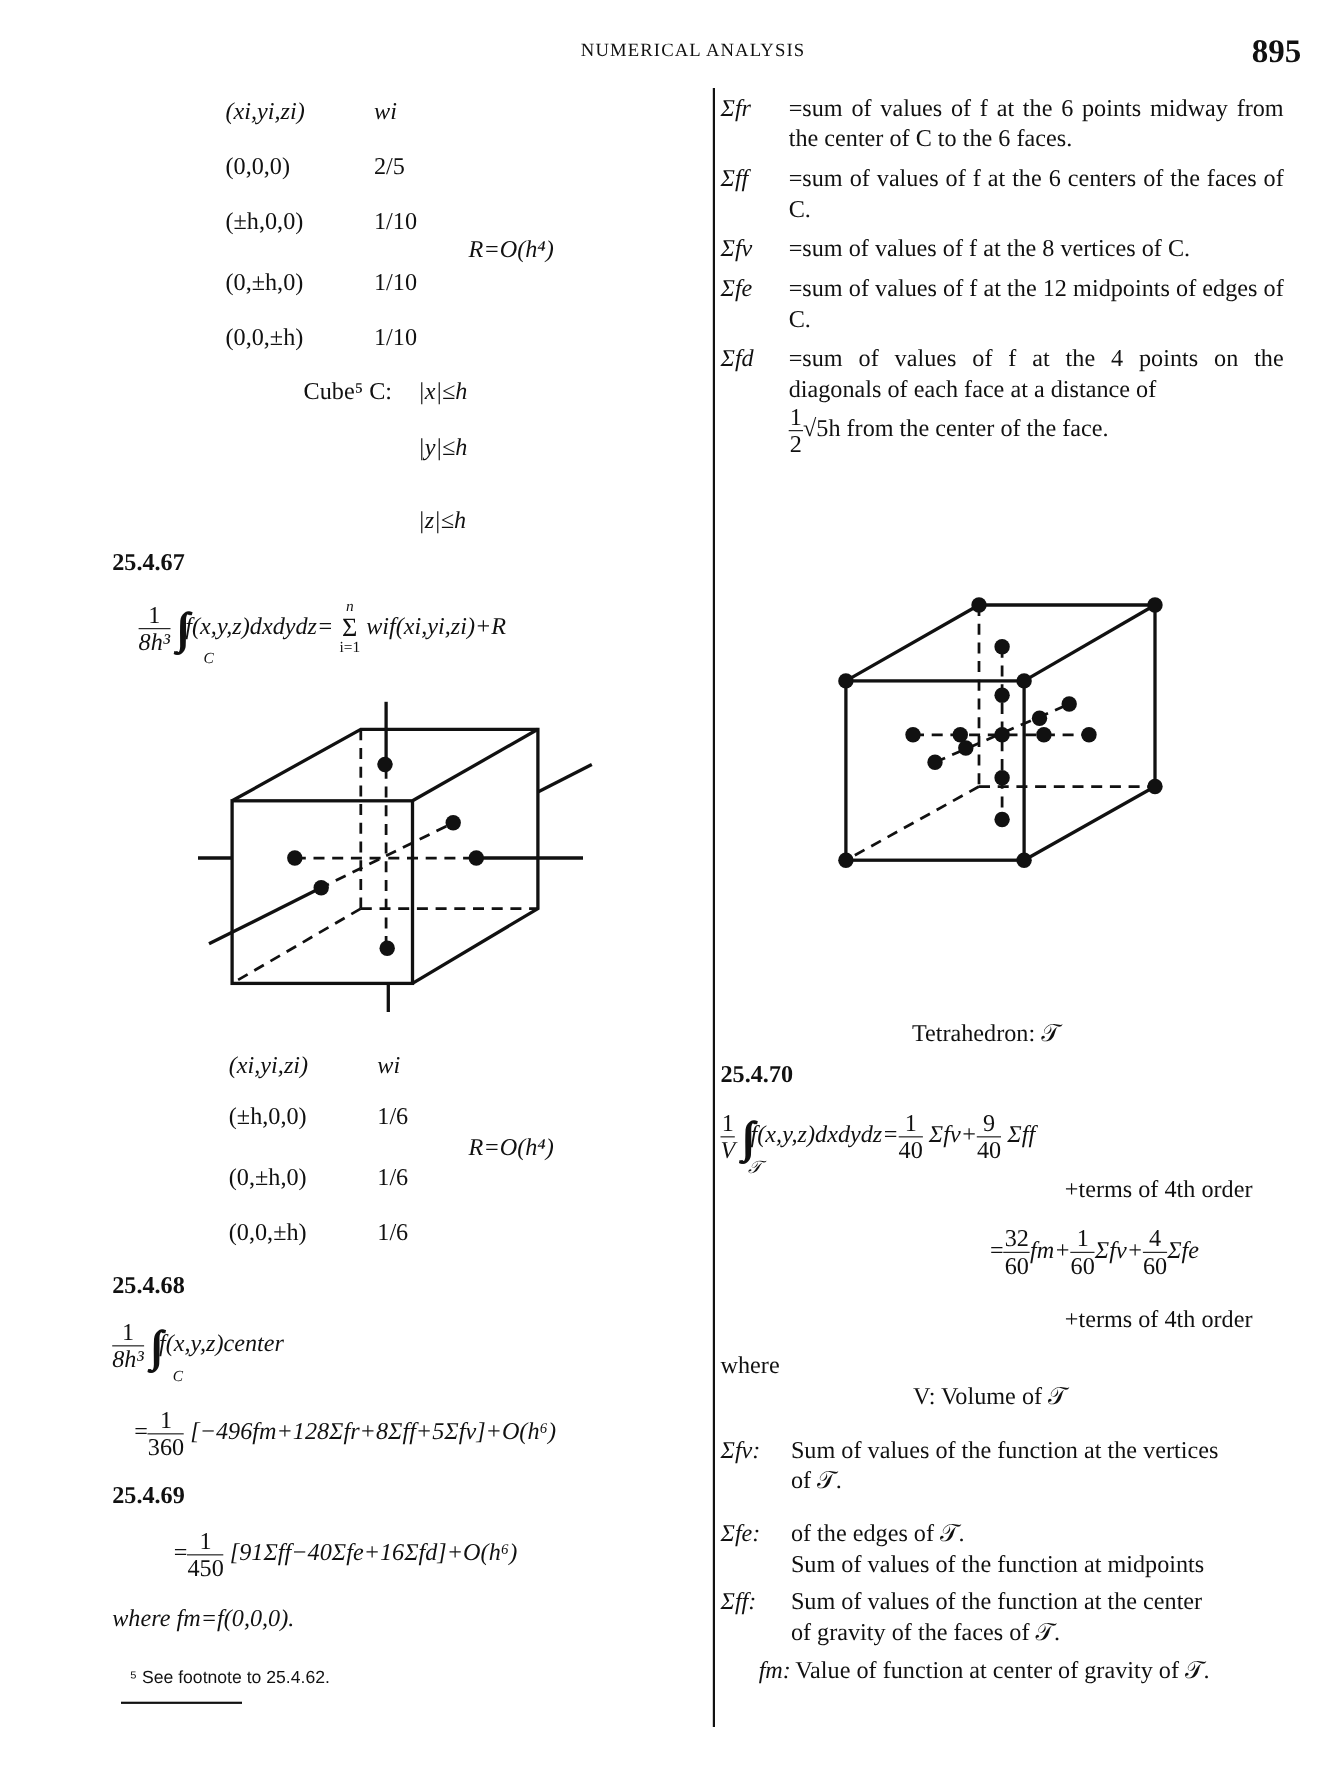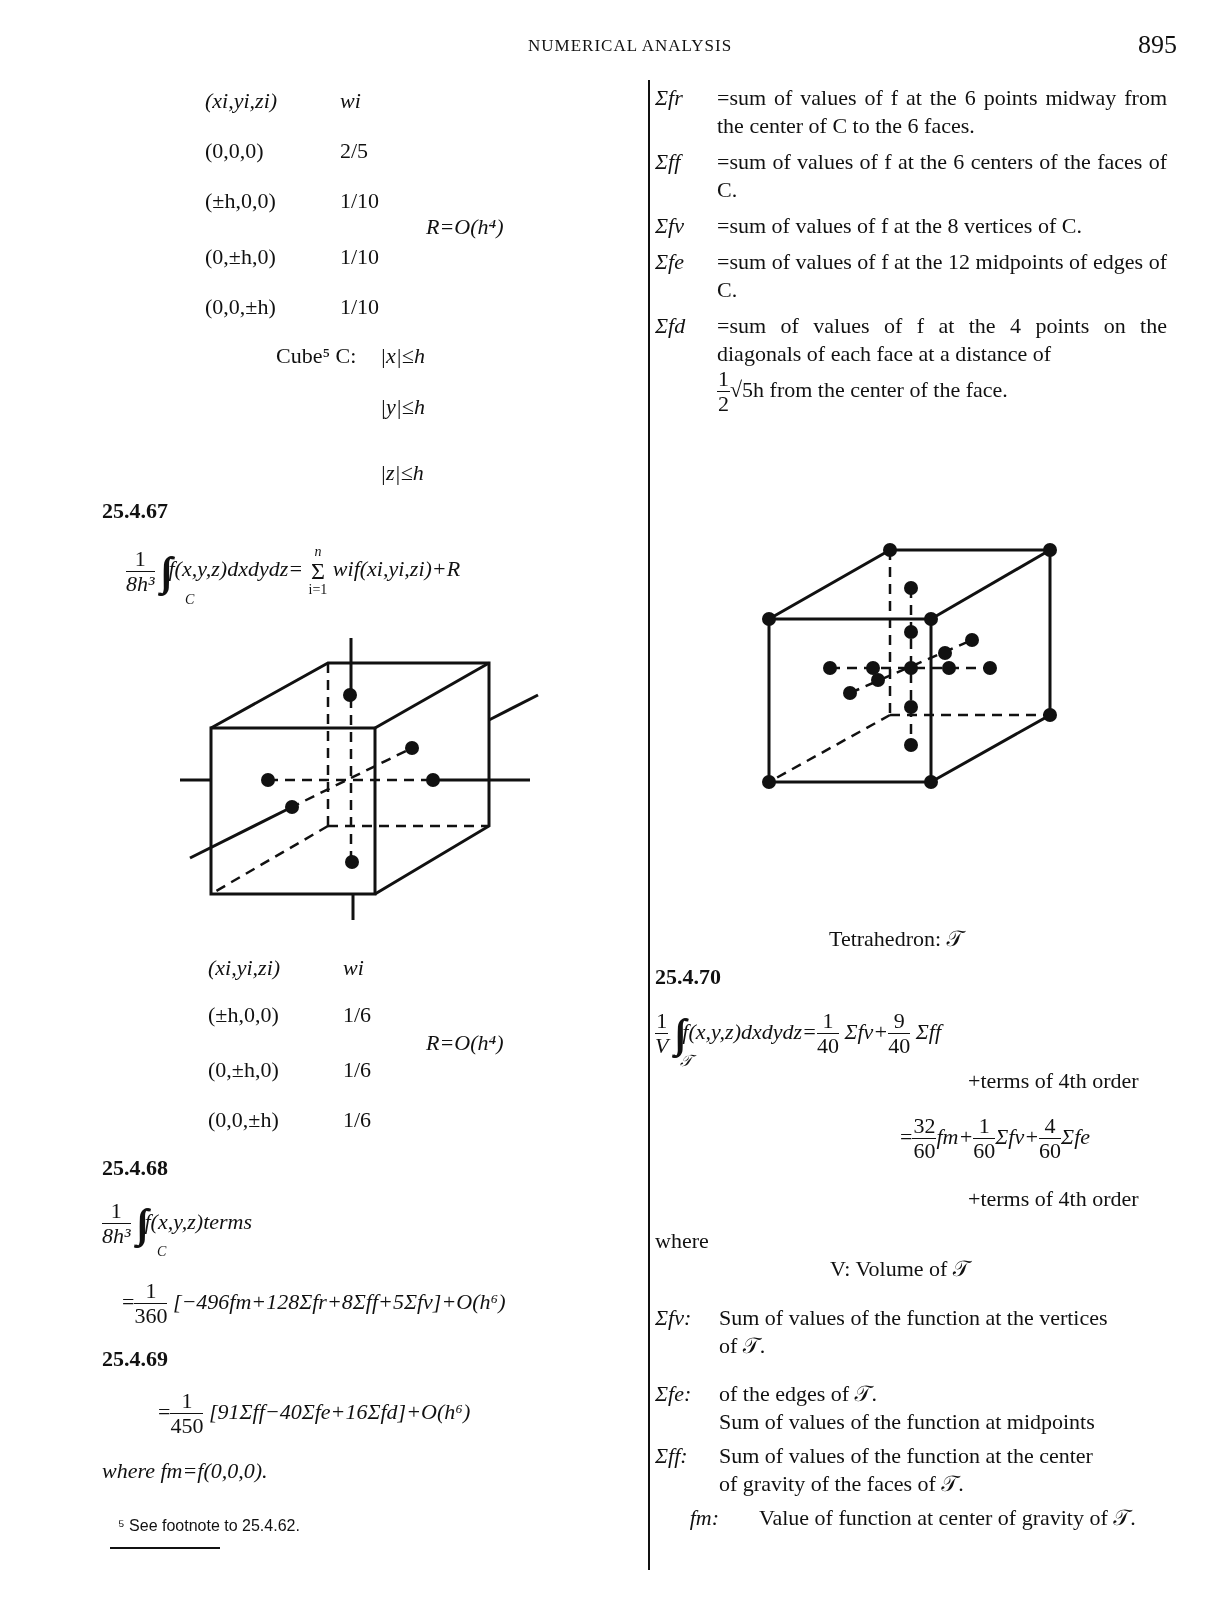--- a/index.html
+++ b/index.html
@@ -2,21 +2,21 @@
 <html><head>
 <meta charset="utf-8">
 <style>
   html,body{margin:0;padding:0;background:#fff;}
   body{width:1212px;height:1609px;position:relative;overflow:hidden;color:#111;
        font-family:"Liberation Serif","DejaVu Serif",serif;font-size:22px;}
   .abs{position:absolute;white-space:nowrap;}
   .it{font-style:italic;}
   .bold{font-weight:bold;}
   .header-title{font-size:17px;letter-spacing:1px;}
-  .page-num{font-size:26px;}
+  .page-num{font-size:30px;font-weight:bold;}
   .frac{display:inline-block;vertical-align:middle;text-align:center;line-height:1;}
   .frac span{display:block;}
   .frac .num{border-bottom:1.5px solid #111;padding:0 1px 1px;}
   .frac .den{padding-top:1px;}
   .int{font-size:40px;vertical-align:middle;letter-spacing:-10px;}
   .divider{position:absolute;left:648px;top:80px;width:2px;height:1490px;background:#111;}
   .fnrule{position:absolute;left:110px;top:1547px;width:110px;height:1.5px;background:#111;}
   .wrap{white-space:normal;text-align:justify;}
 </style>
 </head>
@@ -95,21 +95,21 @@
   <div class="abs" style="left:343px;top:1057px;">1/6</div>
   <div class="abs" style="left:208px;top:1107px;">(0,0,±h)</div>
   <div class="abs" style="left:343px;top:1107px;">1/6</div>
   <div class="abs it" style="left:426px;top:1030px;">R=O(h⁴)</div>
 </div>
 
 <div class="abs bold" style="left:102px;top:1155px;">25.4.68</div>
 <div class="abs" style="left:102px;top:1200px;">
   <span class="frac"><span class="num">1</span><span class="den it">8h³</span></span>
   <span class="int">∫∫∫</span>
-  <span class="it">f(x,y,z)terms</span>
+  <span class="it">f(x,y,z)center</span>
 </div>
 <div class="abs it" style="left:157px;top:1244px;font-size:14px;">C</div>
 <div class="abs" style="left:122px;top:1280px;">
   <span>=</span><span class="frac"><span class="num">1</span><span class="den">360</span></span>
   <span class="it">[−496fm+128Σfr+8Σff+5Σfv]+O(h⁶)</span>
 </div>
 
 <div class="abs bold" style="left:102px;top:1346px;">25.4.69</div>
 <div class="abs" style="left:158px;top:1390px;">
   <span>=</span><span class="frac"><span class="num">1</span><span class="den">450</span></span>
@@ -219,17 +219,17 @@
         <span style="display:block;">Sum of values of the function at midpoints</span>
       </span>
   </div>
   <div style="display:flex;margin-bottom:6px;">
     <span class="it" style="width:64px;flex:none;">Σff:</span>
     <span>
         <span style="display:block;">Sum of values of the function at the center</span>
         <span style="display:block;">of gravity of the faces of 𝒯.</span>
       </span>
   </div>
-  <div style="display:flex;gap:36px;">
+  <div style="display:flex;">
     <span class="it" style="width:64px;flex:none;text-align:right;padding-right:4px;">fm:</span>
     <span>Value of function at center of gravity of 𝒯.</span>
   </div>
 </div>
 
 </body></html>

